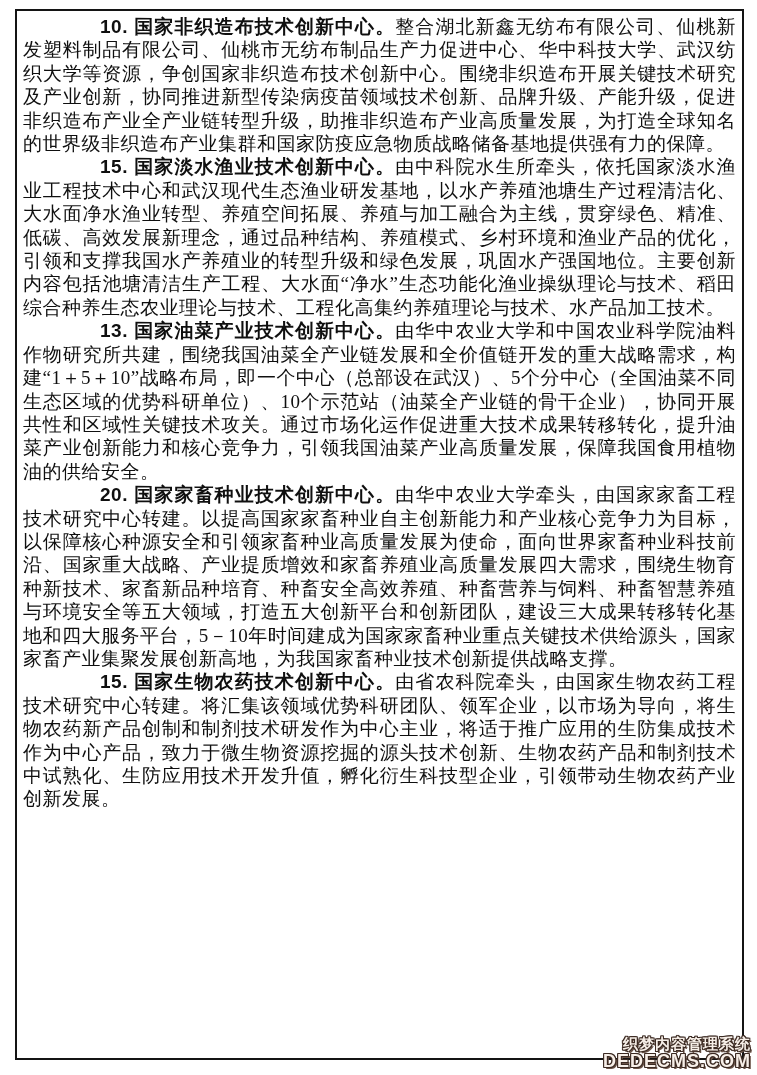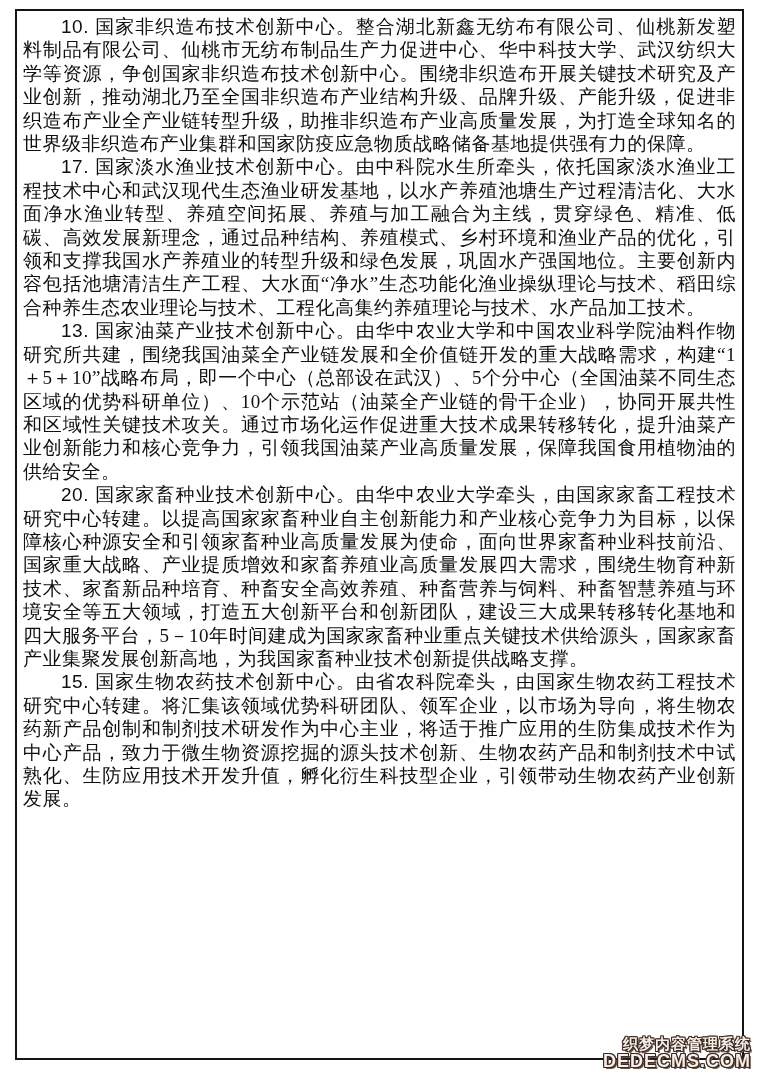--- a/index.html
+++ b/index.html
@@ -33,22 +33,23 @@
     line-height: 23.4px;
     text-align: justify;
     text-justify: inter-ideograph;
     letter-spacing: 0.5px;
   }
   .para {
     margin: 0;
     text-indent: 2em;
   }
   .para-heading {
-    font-weight: normal;
+    font-weight: bold;
     font-family: "Liberation Sans", "DejaVu Sans", sans-serif;
+    margin-left: 39px;
   }
   .para-body {
     font-weight: 500;
   }
   .watermark {
     position: absolute;
     right: 6px;
     bottom: 4px;
     text-align: right;
     font-family: "Liberation Sans", "DejaVu Sans", sans-serif;
@@ -79,24 +80,24 @@
        2px  2px 0 #6b5448;
   }
 </style>
 </head>
 <body>
 
 <div class="page-frame"></div>
 
 <div class="doc-content">
   <p class="para">
-    <span class="para-heading">10. 国家非织造布技术创新中心。</span><span class="para-body">整合湖北新鑫无纺布有限公司、仙桃新发塑料制品有限公司、仙桃市无纺布制品生产力促进中心、华中科技大学、武汉纺织大学等资源，争创国家非织造布技术创新中心。围绕非织造布开展关键技术研究及产业创新，推动湖北乃至全国非织造布产业结构升级、品牌升级、产能升级，促进非织造布产业全产业链转型升级，助推非织造布产业高质量发展，为打造全球知名的世界级非织造布产业集群和国家防疫应急物质战略储备基地提供强有力的保障。</span>
+    <span class="para-heading">10. 国家非织造布技术创新中心。</span><span class="para-body">整合湖北新鑫无纺布有限公司、仙桃新发塑料制品有限公司、仙桃市无纺布制品生产力促进中心、华中科技大学、武汉纺织大学等资源，争创国家非织造布技术创新中心。围绕非织造布开展关键技术研究及产业创新，协同推进新型传染病疫苗领域技术创新、品牌升级、产能升级，促进非织造布产业全产业链转型升级，助推非织造布产业高质量发展，为打造全球知名的世界级非织造布产业集群和国家防疫应急物质战略储备基地提供强有力的保障。</span>
   </p>
   <p class="para">
-    <span class="para-heading">17. 国家淡水渔业技术创新中心。</span><span class="para-body">由中科院水生所牵头，依托国家淡水渔业工程技术中心和武汉现代生态渔业研发基地，以水产养殖池塘生产过程清洁化、大水面净水渔业转型、养殖空间拓展、养殖与加工融合为主线，贯穿绿色、精准、低碳、高效发展新理念，通过品种结构、养殖模式、乡村环境和渔业产品的优化，引领和支撑我国水产养殖业的转型升级和绿色发展，巩固水产强国地位。主要创新内容包括池塘清洁生产工程、大水面“净水”生态功能化渔业操纵理论与技术、稻田综合种养生态农业理论与技术、工程化高集约养殖理论与技术、水产品加工技术。</span>
+    <span class="para-heading">15. 国家淡水渔业技术创新中心。</span><span class="para-body">由中科院水生所牵头，依托国家淡水渔业工程技术中心和武汉现代生态渔业研发基地，以水产养殖池塘生产过程清洁化、大水面净水渔业转型、养殖空间拓展、养殖与加工融合为主线，贯穿绿色、精准、低碳、高效发展新理念，通过品种结构、养殖模式、乡村环境和渔业产品的优化，引领和支撑我国水产养殖业的转型升级和绿色发展，巩固水产强国地位。主要创新内容包括池塘清洁生产工程、大水面“净水”生态功能化渔业操纵理论与技术、稻田综合种养生态农业理论与技术、工程化高集约养殖理论与技术、水产品加工技术。</span>
   </p>
   <p class="para">
     <span class="para-heading">13. 国家油菜产业技术创新中心。</span><span class="para-body">由华中农业大学和中国农业科学院油料作物研究所共建，围绕我国油菜全产业链发展和全价值链开发的重大战略需求，构建“1＋5＋10”战略布局，即一个中心（总部设在武汉）、5个分中心（全国油菜不同生态区域的优势科研单位）、10个示范站（油菜全产业链的骨干企业），协同开展共性和区域性关键技术攻关。通过市场化运作促进重大技术成果转移转化，提升油菜产业创新能力和核心竞争力，引领我国油菜产业高质量发展，保障我国食用植物油的供给安全。</span>
   </p>
   <p class="para">
     <span class="para-heading">20. 国家家畜种业技术创新中心。</span><span class="para-body">由华中农业大学牵头，由国家家畜工程技术研究中心转建。以提高国家家畜种业自主创新能力和产业核心竞争力为目标，以保障核心种源安全和引领家畜种业高质量发展为使命，面向世界家畜种业科技前沿、国家重大战略、产业提质增效和家畜养殖业高质量发展四大需求，围绕生物育种新技术、家畜新品种培育、种畜安全高效养殖、种畜营养与饲料、种畜智慧养殖与环境安全等五大领域，打造五大创新平台和创新团队，建设三大成果转移转化基地和四大服务平台，5－10年时间建成为国家家畜种业重点关键技术供给源头，国家家畜产业集聚发展创新高地，为我国家畜种业技术创新提供战略支撑。</span>
   </p>
   <p class="para">
     <span class="para-heading">15. 国家生物农药技术创新中心。</span><span class="para-body">由省农科院牵头，由国家生物农药工程技术研究中心转建。将汇集该领域优势科研团队、领军企业，以市场为导向，将生物农药新产品创制和制剂技术研发作为中心主业，将适于推广应用的生防集成技术作为中心产品，致力于微生物资源挖掘的源头技术创新、生物农药产品和制剂技术中试熟化、生防应用技术开发升值，孵化衍生科技型企业，引领带动生物农药产业创新发展。</span>
   </p>

